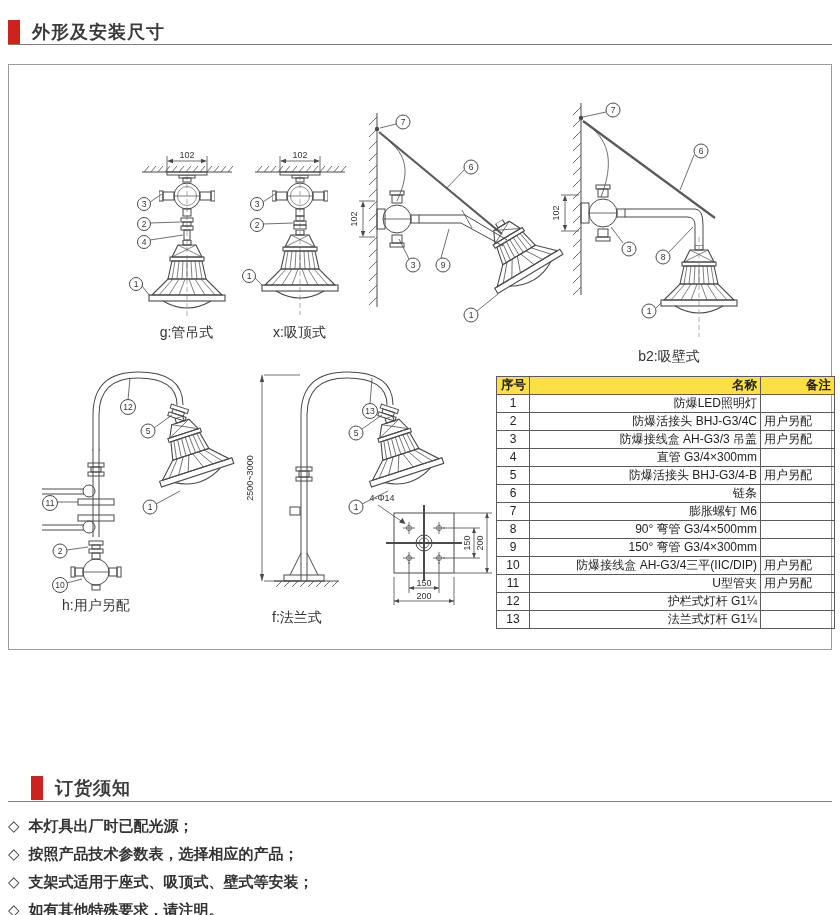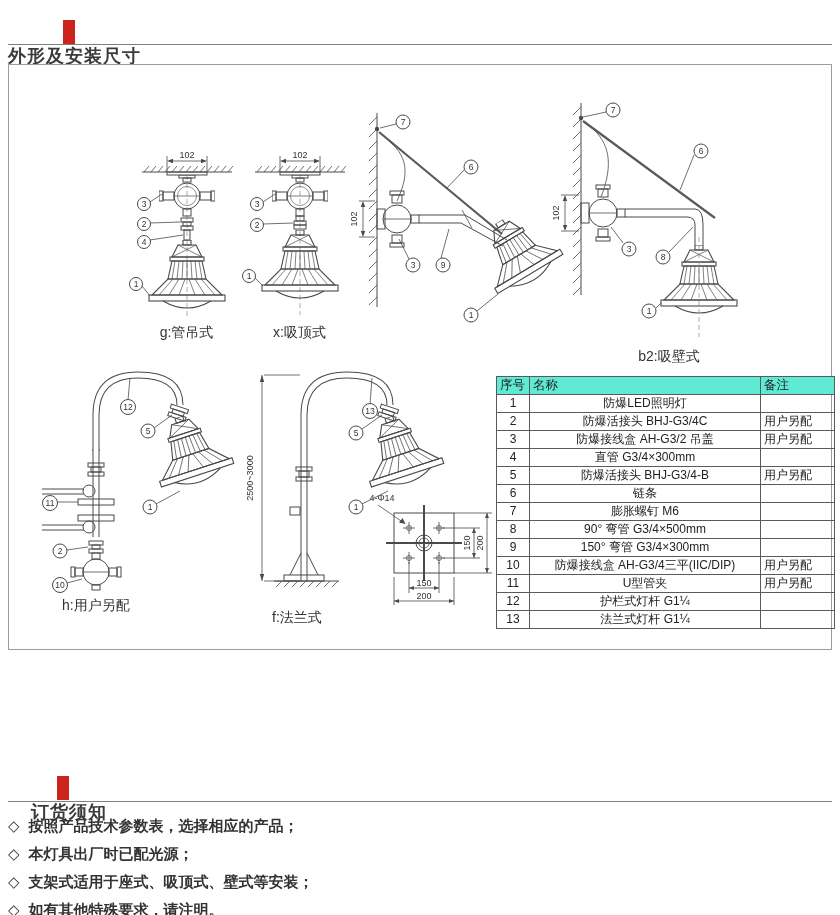--- a/index.html
+++ b/index.html
@@ -1,36 +1,36 @@
 <!DOCTYPE html>
 <html><head>
 <meta charset="utf-8">
 <style>
   html,body{margin:0;padding:0;}
   body{
     width:840px;height:915px;position:relative;background:#ffffff;
     font-family:"Liberation Sans","DejaVu Sans",sans-serif;color:#333;
     overflow:hidden;
   }
-  .sec-hdr{position:absolute;left:8px;display:flex;align-items:center;flex-direction:column;}
+  .sec-hdr{position:absolute;left:8px;display:flex;align-items:center;}
   .red-bar{width:12px;height:24px;background:#cc231d;margin-right:12px;}
   .sec-title{font-size:18px;font-weight:bold;color:#3b3b3b;letter-spacing:1px;}
   .rule{position:absolute;left:8px;width:824px;border-top:1px solid #7f7f7f;height:0;}
   .drawing-box{position:absolute;left:8px;top:64px;width:822px;height:584px;border:1px solid #9c9c9c;background:#fff;}
   .fig{position:absolute;}
   .fig svg{display:block;}
   .fig-label{position:absolute;left:0;right:0;bottom:0;height:20px;text-align:center;font-size:14px;color:#333;margin-top:15px;}
   .fig-label.left{text-align:left;padding-left:28px;}
   
   table.parts{position:absolute;left:487px;top:311px;width:338px;border-collapse:collapse;table-layout:fixed;font-size:12px;color:#222;}
   table.parts th,table.parts td{border:1px solid #5a5a5a;height:17px;padding:0 3px;line-height:1.05;overflow:hidden;white-space:nowrap;}
-  table.parts th{background:#5eead4;font-weight:normal;font-size:12.5px;text-align:left;}
+  table.parts th{background:#fde047;font-weight:bold;font-size:12.5px;text-align:right;}
   col.c-no{width:33px;} col.c-name{width:231px;} col.c-note{width:74px;}
   td.cell-no{text-align:center;}
-  td.cell-name{text-align:center;padding-left:8px;font-weight:500;}
+  td.cell-name{text-align:right;padding-left:8px;font-weight:500;}
   td.cell-note{}
   
   .notes{position:absolute;left:8px;top:812px;width:700px;}
   .note-row{font-size:15px;font-weight:bold;color:#333;line-height:28px;}
   .note-row .diamond{font-weight:normal;margin-right:9px;font-size:15px;}
   
   .ln{stroke:#4a4a4a;fill:none;stroke-width:1;}
   .thin{stroke:#4a4a4a;fill:none;stroke-width:0.8;}
   .dash{stroke:#8a8a8a;fill:none;stroke-width:0.7;stroke-dasharray:5,3;}
   .callout circle{stroke:#4a4a4a;fill:#fff;stroke-width:1;}
@@ -457,21 +457,21 @@
         <td class="cell-name">防爆LED照明灯</td>
         <td class="cell-note"></td>
       </tr>
         <tr>
         <td class="cell-no">2</td>
         <td class="cell-name">防爆活接头 BHJ-G3/4C</td>
         <td class="cell-note">用户另配</td>
       </tr>
         <tr>
         <td class="cell-no">3</td>
-        <td class="cell-name">防爆接线盒 AH-G3/2 吊盖</td>
+        <td class="cell-name">防爆接线盒 AH-G3/3 吊盖</td>
         <td class="cell-note">用户另配</td>
       </tr>
         <tr>
         <td class="cell-no">4</td>
         <td class="cell-name">直管 G3/4×300mm</td>
         <td class="cell-note"></td>
       </tr>
         <tr>
         <td class="cell-no">5</td>
         <td class="cell-name">防爆活接头 BHJ-G3/4-B</td>
@@ -523,24 +523,24 @@
 
 <div class="sec-hdr" style="top:776px;margin-left:23px;">
   <div class="red-bar"></div>
   <div class="sec-title">订货须知</div>
 </div>
 <div class="rule" style="top:801px;"></div>
 
 <div class="notes">
 
 <div class="note-row">
+    <span class="diamond">◇</span><span>本灯具出厂时已配光源；</span>
+  </div>
+    <div class="note-row">
     <span class="diamond">◇</span><span>按照产品技术参数表，选择相应的产品；</span>
-  </div>
-    <div class="note-row">
-    <span class="diamond">◇</span><span>本灯具出厂时已配光源；</span>
   </div>
     <div class="note-row">
     <span class="diamond">◇</span><span>支架式适用于座式、吸顶式、壁式等安装；</span>
   </div>
     <div class="note-row">
     <span class="diamond">◇</span><span>如有其他特殊要求，请注明。</span>
   </div>
   </div>
 
 </body></html>

